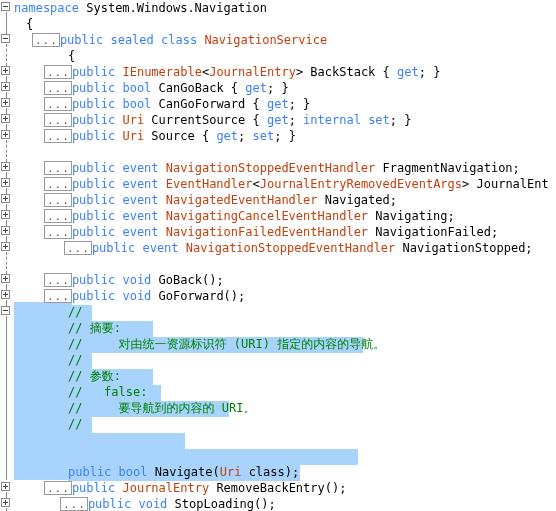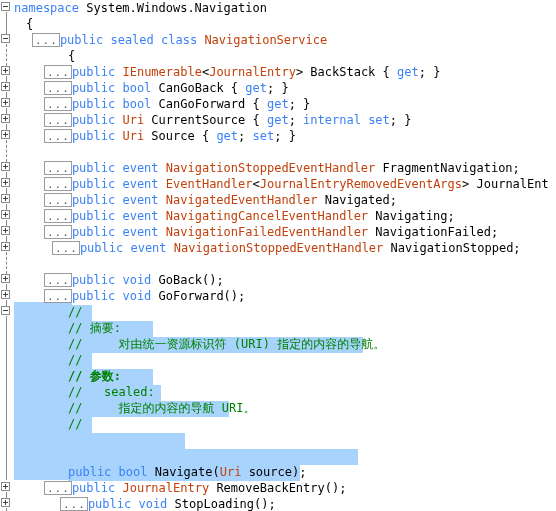--- a/index.html
+++ b/index.html
@@ -154,32 +154,32 @@
       <div class="line" style="top: 64px; left: 44px;"><span class="stub">...</span><span class="kw">public </span><span class="type">IEnumerable</span><span class="pln">&lt;</span><span class="type">JournalEntry</span><span class="pln">&gt; BackStack { </span><span class="kw">get</span><span class="pln">; }</span></div>
       <div class="line" style="top: 80px; left: 44px;"><span class="stub">...</span><span class="kw">public bool </span><span class="pln">CanGoBack { </span><span class="kw">get</span><span class="pln">; }</span></div>
       <div class="line" style="top: 96px; left: 44px;"><span class="stub">...</span><span class="kw">public bool </span><span class="pln">CanGoForward { </span><span class="kw">get</span><span class="pln">; }</span></div>
       <div class="line" style="top: 112px; left: 44px;"><span class="stub">...</span><span class="kw">public </span><span class="type">Uri</span><span class="pln"> CurrentSource { </span><span class="kw">get</span><span class="pln">; </span><span class="kw">internal set</span><span class="pln">; }</span></div>
       <div class="line" style="top: 128px; left: 44px;"><span class="stub">...</span><span class="kw">public </span><span class="type">Uri</span><span class="pln"> Source { </span><span class="kw">get</span><span class="pln">; </span><span class="kw">set</span><span class="pln">; }</span></div>
       <div class="line" style="top: 160px; left: 44px;"><span class="stub">...</span><span class="kw">public event </span><span class="type">NavigationStoppedEventHandler</span><span class="pln"> FragmentNavigation;</span></div>
       <div class="line" style="top: 192px; left: 44px;"><span class="stub">...</span><span class="kw">public event </span><span class="type">NavigatedEventHandler</span><span class="pln"> Navigated;</span></div>
       <div class="line" style="top: 176px; left: 44px;"><span class="stub">...</span><span class="kw">public event </span><span class="type">EventHandler</span><span class="pln">&lt;</span><span class="type">JournalEntryRemovedEventArgs</span><span class="pln">&gt; JournalEnt</span></div>
       <div class="line" style="top: 208px; left: 44px;"><span class="stub">...</span><span class="kw">public event </span><span class="type">NavigatingCancelEventHandler</span><span class="pln"> Navigating;</span></div>
       <div class="line" style="top: 224px; left: 44px;"><span class="stub">...</span><span class="kw">public event </span><span class="type">NavigationFailedEventHandler</span><span class="pln"> NavigationFailed;</span></div>
-      <div class="line" style="top: 240px; left: 44px; padding-left: 8px;"><span class="stub">...</span><span class="kw">public event </span><span class="type">NavigationStoppedEventHandler</span><span class="pln"> NavigationStopped;</span></div>
+      <div class="line" style="top: 240px; left: 56px; padding-left: 8px;"><span class="stub">...</span><span class="kw">public event </span><span class="type">NavigationStoppedEventHandler</span><span class="pln"> NavigationStopped;</span></div>
       <div class="line" style="top: 272px; left: 44px;"><span class="stub">...</span><span class="kw">public void </span><span class="pln">GoBack();</span></div>
       <div class="line" style="top: 288px; left: 44px;"><span class="stub">...</span><span class="kw">public void </span><span class="pln">GoForward();</span></div>
       <div class="line" style="top: 304px; left: 68px;"><span class="cmt">//</span></div>
       <div class="line" style="top: 320px; left: 68px;"><span class="cmt">// 摘要:</span></div>
       <div class="line" style="top: 336px; left: 68px;"><span class="cmt">//     对由统一资源标识符 (URI) 指定的内容的导航。</span></div>
       <div class="line" style="top: 352px; left: 68px;"><span class="cmt">//</span></div>
-      <div class="line" style="top: 368px; left: 68px; font-weight: bold;"><span class="cmt">// 参数:</span></div>
-      <div class="line" style="top: 384px; left: 68px;"><span class="cmt">//   sealed:</span></div>
-      <div class="line" style="top: 400px; left: 68px;"><span class="cmt">//     指定的内容的导航 URI。</span></div>
+      <div class="line" style="top: 368px; left: 68px;"><span class="cmt">// 参数:</span></div>
+      <div class="line" style="top: 384px; left: 68px;"><span class="cmt">//   false:</span></div>
+      <div class="line" style="top: 400px; left: 68px;"><span class="cmt">//     要导航到的内容的 URI。</span></div>
       <div class="line" style="top: 416px; left: 68px;"><span class="cmt">//</span></div>
-      <div class="line" style="top: 464px; left: 68px;"><span class="kw">public bool </span><span class="pln">Navigate(</span><span class="type">Uri</span><span class="pln"> source);</span></div>
+      <div class="line" style="top: 464px; left: 68px;"><span class="kw">public bool </span><span class="pln">Navigate(</span><span class="type">Uri</span><span class="pln"> class);</span></div>
       <div class="line" style="top: 480px; left: 44px;"><span class="stub">...</span><span class="kw">public </span><span class="type">JournalEntry</span><span class="pln"> RemoveBackEntry();</span></div>
       <div class="line" style="top: 496px; left: 44px; padding-left: 16px;"><span class="stub">...</span><span class="kw">public void </span><span class="pln">StopLoading();</span></div>
     </div>
 
   <div class="gutter" id="gutter">
       <div class="guide solid" style="top: 12px; height: 22px;"></div>
       <div class="guide" style="top: 44px; height: 22px;"></div>
       <div class="guide" style="top: 76px; height: 6px;"></div>
       <div class="guide" style="top: 92px; height: 6px;"></div>
       <div class="guide" style="top: 108px; height: 6px;"></div>

